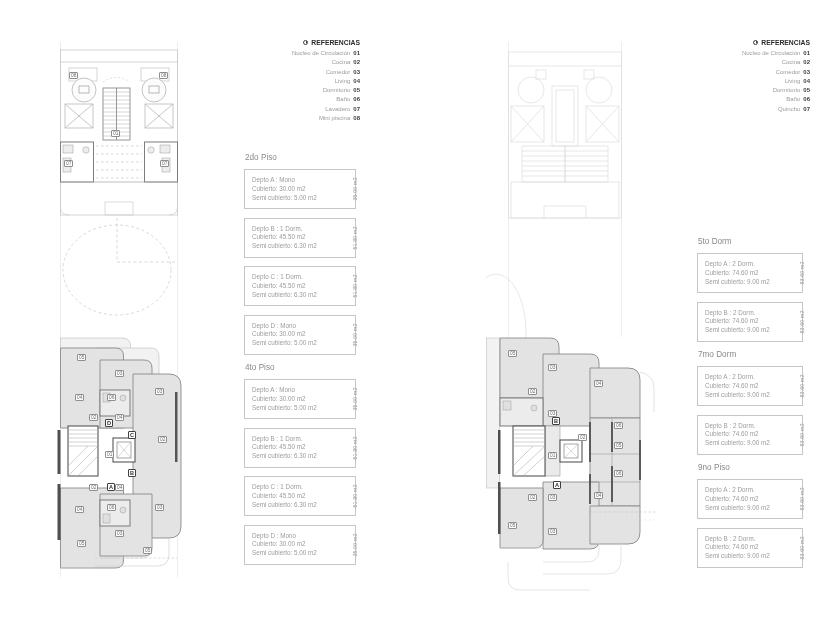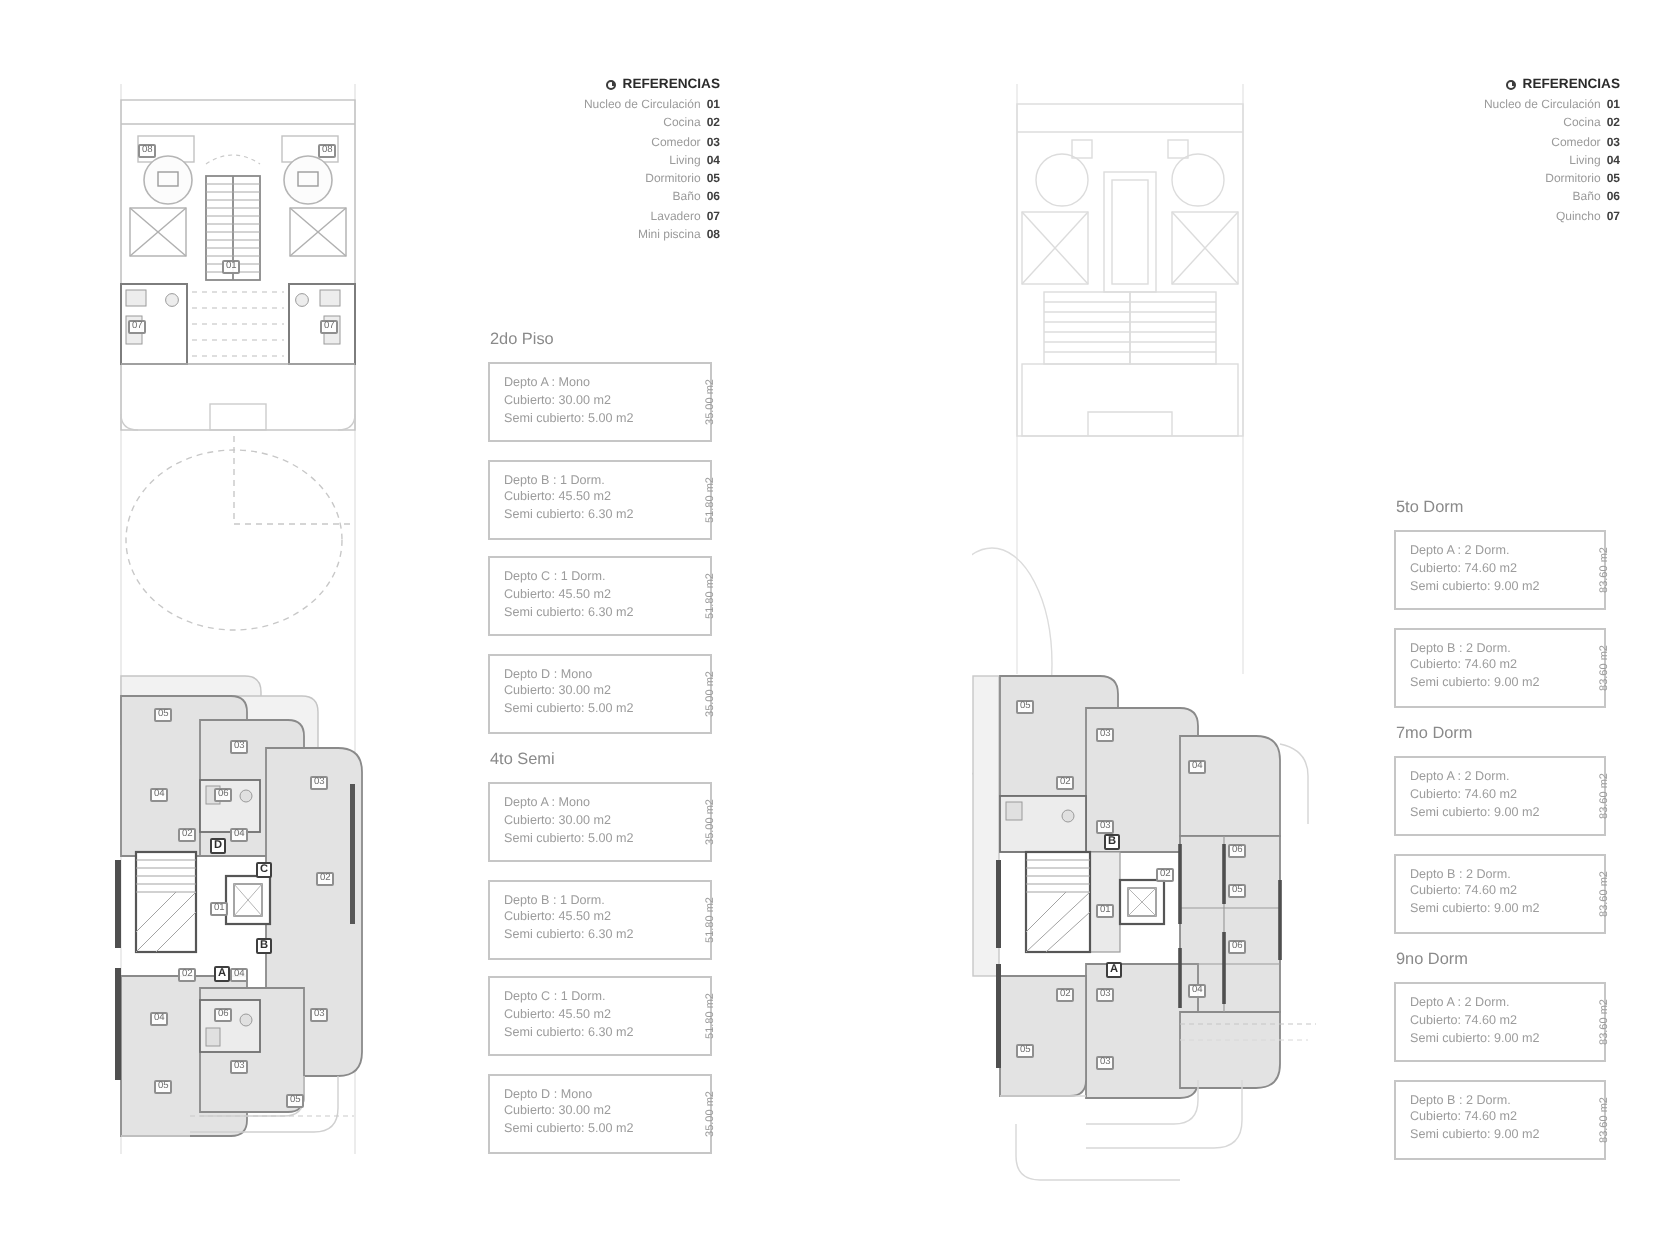--- a/index.html
+++ b/index.html
@@ -35,21 +35,21 @@
   .legend-icon:after{
     content:""; position:absolute; left:1.6px; top:0.4px; width:1px; height:2px; background:#3c3c3c;
   }
   .legend-row{ display:flex; justify-content:flex-end; align-items:baseline; line-height:9.3px; }
   .legend-label{ font-size:6px; color:#9b9b9b; white-space:nowrap; }
   .legend-num{ font-size:6px; font-weight:bold; color:#3d3d3d; margin-left:3px; }
 
   
   .unit-list{ position:absolute; }
   .floor-label{ font-size:8.2px; color:#8a8a8a; margin:5px 0 7px 1px; }
-  .unit-list .floor-label:first-child{ margin-top:12px; }
+  .unit-list .floor-label:first-child{ margin-top:0; }
   .unit-box{
     position:relative; width:100%; height:40px; border:1px solid #c6c6c6;
     padding:6px 16px 0 7px; margin-bottom:8.5px; background:#fff;
   }
   .u-line{ font-size:6.3px; line-height:8.8px; color:#9c9c9c; white-space:nowrap; }
   .u-total{
     position:absolute; right:-12px; top:16px; transform:rotate(-90deg);
     font-size:5.5px; color:#9c9c9c; white-space:nowrap;
   }
 </style>
@@ -422,21 +422,21 @@
         <div class="u-line">Cubierto: 45.50 m2</div>
         <div class="u-line">Semi cubierto: 6.30 m2</div>
         <div class="u-total">51.80 m2</div>
       </div>
       <div class="unit-box">
         <div class="u-line">Depto D : Mono</div>
         <div class="u-line">Cubierto: 30.00  m2</div>
         <div class="u-line">Semi cubierto: 5.00 m2</div>
         <div class="u-total">35.00 m2</div>
       </div>
-      <div class="floor-label">4to Semi</div>
+      <div class="floor-label">4to Piso</div>
       <div class="unit-box">
         <div class="u-line">Depto A : Mono</div>
         <div class="u-line">Cubierto: 30.00  m2</div>
         <div class="u-line">Semi cubierto: 5.00 m2</div>
         <div class="u-total">35.00 m2</div>
       </div>
       <div class="unit-box">
         <div class="u-line">Depto B : 1 Dorm.</div>
         <div class="u-line">Cubierto: 45.50 m2</div>
         <div class="u-line">Semi cubierto: 6.30 m2</div>
@@ -476,21 +476,21 @@
         <div class="u-line">Cubierto: 74.60  m2</div>
         <div class="u-line">Semi cubierto: 9.00 m2</div>
         <div class="u-total">83.60 m2</div>
       </div>
       <div class="unit-box">
         <div class="u-line">Depto B : 2 Dorm.</div>
         <div class="u-line">Cubierto: 74.60  m2</div>
         <div class="u-line">Semi cubierto: 9.00 m2</div>
         <div class="u-total">83.60 m2</div>
       </div>
-      <div class="floor-label">9no Dorm</div>
+      <div class="floor-label">9no Piso</div>
       <div class="unit-box">
         <div class="u-line">Depto A : 2 Dorm.</div>
         <div class="u-line">Cubierto: 74.60  m2</div>
         <div class="u-line">Semi cubierto: 9.00 m2</div>
         <div class="u-total">83.60 m2</div>
       </div>
       <div class="unit-box">
         <div class="u-line">Depto B : 2 Dorm.</div>
         <div class="u-line">Cubierto: 74.60  m2</div>
         <div class="u-line">Semi cubierto: 9.00 m2</div>

